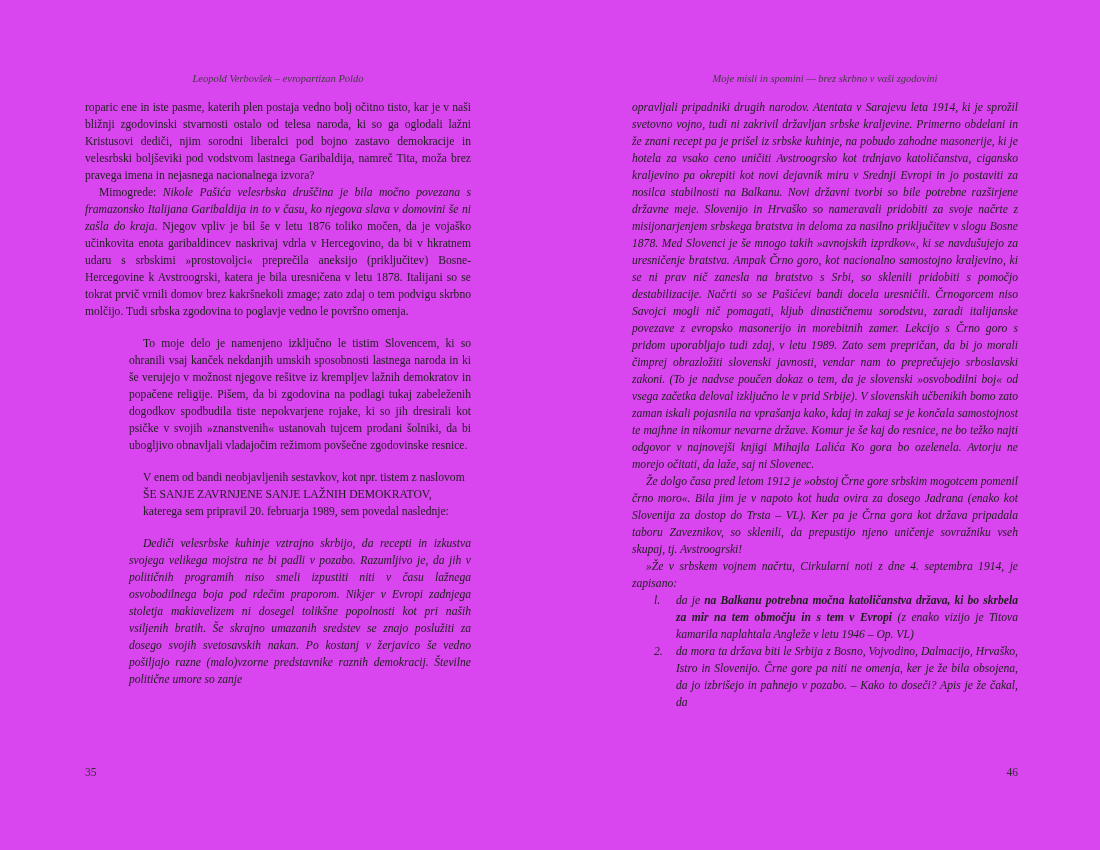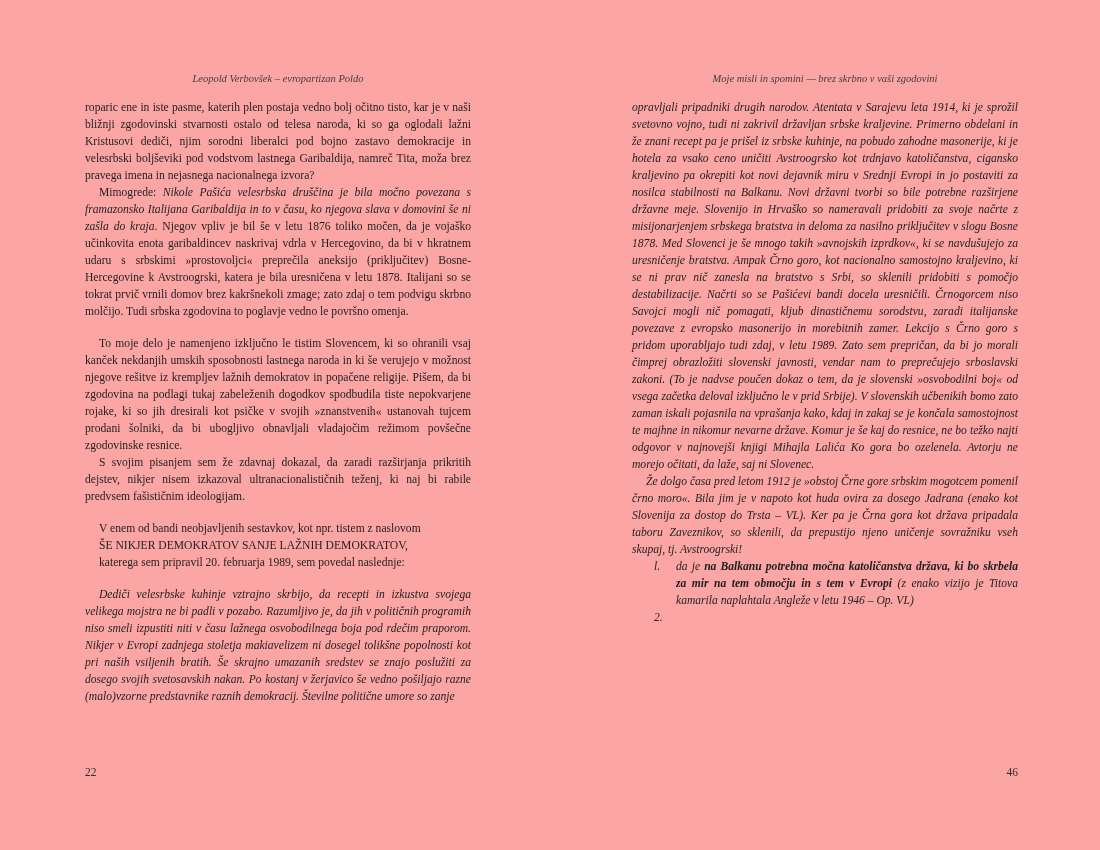--- a/index.html
+++ b/index.html
@@ -5,21 +5,21 @@
   html, body { margin: 0; padding: 0; }
   body {
     width: 1100px; height: 850px;
     background: #ffffff;
     position: relative;
     font-family: "Liberation Serif", serif;
     overflow: hidden;
   }
   .spread {
     position: absolute; inset: 0;
-    background: #fca5a5;
+    background: #d946ef;
     text-decoration: underline;
   }
   .page-col {
     position: absolute;
     top: 72px;
     width: 386px;
     height: 730px;
     color: #1f1f1f;
     font-size: 11.6px;
     line-height: 17px;
@@ -32,21 +32,21 @@
     text-align: center;
     font-size: 10.5px;
     line-height: 13px;
     color: #3d3d3d;
     margin-bottom: 14px;
     white-space: nowrap;
     text-indent: 0;
   }
   .para { margin: 0; }
   .para.indent { text-indent: 14px; }
-  .para.gap { margin-top: 15px; }
+  .para.gap { margin-top: 15px; margin-left: 44px; }
   .para.italic { font-style: italic; }
   .para.block { text-align: left; padding-left: 14px; text-indent: 0; }
   .para.list-item {
     position: relative;
     padding-left: 44px;
     text-indent: 0;
   }
   .para.list-item .marker {
     position: absolute;
     left: 22px;
@@ -69,31 +69,31 @@
 <body>
 
 <div class="spread">
 
   <div class="page-col col-left">
     <div class="running-head">Leopold Verbovšek – evropartizan Poldo</div>
     <div>
         <div class="para"><span class="text-run">roparic ene in iste pasme, katerih plen postaja vedno bolj očitno tisto, kar je v naši bližnji zgodovinski stvarnosti ostalo od telesa naroda, ki so ga oglodali lažni Kristusovi dediči, njim sorodni liberalci pod bojno zastavo demokracije in velesrbski boljševiki pod vodstvom lastnega Garibaldija, namreč Tita, moža brez pravega imena in nejasnega nacionalnega izvora?</span></div>
         <div class="para indent"><span class="text-run">Mimogrede: </span><span class="text-run i">Nikole Pašića velesrbska druščina je bila močno povezana s framazonsko Italijana Garibaldija in to v času, ko njegova slava v domovini še ni zašla do kraja</span><span class="text-run">. Njegov vpliv je bil še v letu 1876 toliko močen, da je vojaško učinkovita enota garibaldincev naskrivaj vdrla v Hercegovino, da bi v hkratnem udaru s srbskimi »prostovoljci« preprečila aneksijo (priključitev) Bosne-Hercegovine k Avstroogrski, katera je bila uresničena v letu 1878. Italijani so se tokrat prvič vrnili domov brez kakršnekoli zmage; zato zdaj o tem podvigu skrbno molčijo. Tudi srbska zgodovina to poglavje vedno le površno omenja.</span></div>
         <div class="para indent gap"><span class="text-run">To moje delo je namenjeno izključno le tistim Slovencem, ki so ohranili vsaj kanček nekdanjih umskih sposobnosti lastnega naroda in ki še verujejo v možnost njegove rešitve iz krempljev lažnih demokratov in popačene religije. Pišem, da bi zgodovina na podlagi tukaj zabeleženih dogodkov spodbudila tiste nepokvarjene rojake, ki so jih dresirali kot psičke v svojih »znanstvenih« ustanovah tujcem prodani šolniki, da bi ubogljivo obnavljali vladajočim režimom povšečne zgodovinske resnice.</span></div>
-        <div class="para indent"><span class="text-run">S svojim pisanjem sem že zdavnaj dokazal, da zaradi razširjanja prikritih dejstev, nikjer nisem izkazoval ultranacionalističnih teženj, ki naj bi rabile predvsem fašističnim ideologijam.</span></div>
-        <div class="para gap block"><span class="text-run">V enem od bandi neobjavljenih sestavkov, kot npr. tistem z naslovom</span><br><span class="text-run">ŠE NIKJER DEMOKRATOV SANJE LAŽNIH DEMOKRATOV,</span><br><span class="text-run">katerega sem pripravil 20. februarja 1989, sem povedal naslednje:</span></div>
+        <div class="para gap block"><span class="text-run">V enem od bandi neobjavljenih sestavkov, kot npr. tistem z naslovom</span><br><span class="text-run">ŠE SANJE ZAVRNJENE SANJE LAŽNIH DEMOKRATOV,</span><br><span class="text-run">katerega sem pripravil 20. februarja 1989, sem povedal naslednje:</span></div>
         <div class="para indent gap italic"><span class="text-run">Dediči velesrbske kuhinje vztrajno skrbijo, da recepti in izkustva svojega velikega mojstra ne bi padli v pozabo. Razumljivo je, da jih v političnih programih niso smeli izpustiti niti v času lažnega osvobodilnega boja pod rdečim praporom. Nikjer v Evropi zadnjega stoletja makiavelizem ni dosegel tolikšne popolnosti kot pri naših vsiljenih bratih. Še skrajno umazanih sredstev se znajo poslužiti za dosego svojih svetosavskih nakan. Po kostanj v žerjavico še vedno pošiljajo razne (malo)vzorne predstavnike raznih demokracij. Številne politične umore so zanje</span></div>
       </div>
-    <div class="page-number pn-left">22</div>
+    <div class="page-number pn-left">35</div>
   </div>
 
   <div class="page-col col-right">
     <div class="running-head">Moje misli in spomini — brez skrbno v vaši zgodovini</div>
     <div>
         <div class="para italic"><span class="text-run">opravljali pripadniki drugih narodov. Atentata v Sarajevu leta 1914, ki je sprožil svetovno vojno, tudi ni zakrivil državljan srbske kraljevine. Primerno obdelani in že znani recept pa je prišel iz srbske kuhinje, na pobudo zahodne masonerije, ki je hotela za vsako ceno uničiti Avstroogrsko kot trdnjavo katoličanstva, cigansko kraljevino pa okrepiti kot novi dejavnik miru v Srednji Evropi in jo postaviti za nosilca stabilnosti na Balkanu. Novi državni tvorbi so bile potrebne razširjene državne meje. Slovenijo in Hrvaško so nameravali pridobiti za svoje načrte z misijonarjenjem srbskega bratstva in deloma za nasilno priključitev v slogu Bosne 1878. Med Slovenci je še mnogo takih »avnojskih izprdkov«, ki se navdušujejo za uresničenje bratstva. Ampak Črno goro, kot nacionalno samostojno kraljevino, ki se ni prav nič zanesla na bratstvo s Srbi, so sklenili pridobiti s pomočjo destabilizacije. Načrti so se Pašićevi bandi docela uresničili. Črnogorcem niso Savojci mogli nič pomagati, kljub dinastičnemu sorodstvu, zaradi italijanske povezave z evropsko masonerijo in morebitnih zamer. Lekcijo s Črno goro s pridom uporabljajo tudi zdaj, v letu 1989. Zato sem prepričan, da bi jo morali čimprej obrazložiti slovenski javnosti, vendar nam to preprečujejo srboslavski zakoni. (To je nadvse poučen dokaz o tem, da je slovenski »osvobodilni boj« od vsega začetka deloval izključno le v prid Srbije). V slovenskih učbenikih bomo zato zaman iskali pojasnila na vprašanja kako, kdaj in zakaj se je končala samostojnost te majhne in nikomur nevarne države. Komur je še kaj do resnice, ne bo težko najti odgovor v najnovejši knjigi Mihajla Lalića Ko gora bo ozelenela. Avtorju ne morejo očitati, da laže, saj ni Slovenec.</span></div>
         <div class="para indent italic"><span class="text-run">Že dolgo časa pred letom 1912 je »obstoj Črne gore srbskim mogotcem pomenil črno moro«. Bila jim je v napoto kot huda ovira za dosego Jadrana (enako kot Slovenija za dostop do Trsta – VL). Ker pa je Črna gora kot država pripadala taboru Zaveznikov, so sklenili, da prepustijo njeno uničenje sovražniku vseh skupaj, tj. Avstroogrski!</span></div>
+        <div class="para indent italic"><span class="text-run">»Že v srbskem vojnem načrtu, Cirkularni noti z dne 4. septembra 1914, je zapisano:</span></div>
         <div class="para italic list-item"><span class="marker">l.</span><span class="text-run">da je </span><span class="text-run b">na Balkanu potrebna močna katoličanstva država, ki bo skrbela za mir na tem območju in s tem v Evropi</span><span class="text-run"> (z enako vizijo je Titova kamarila naplahtala Angleže v letu 1946 – Op. VL)</span></div>
-        <div class="para italic list-item"><span class="marker">2.</span></div>
+        <div class="para italic list-item"><span class="marker">2.</span><span class="text-run">da mora ta država biti le Srbija z Bosno, Vojvodino, Dalmacijo, Hrvaško, Istro in Slovenijo. Črne gore pa niti ne omenja, ker je že bila obsojena, da jo izbrišejo in pahnejo v pozabo. – Kako to doseči? Apis je že čakal, da</span></div>
       </div>
     <div class="page-number pn-right">46</div>
   </div>
 
 </div>
 
 </body></html>

